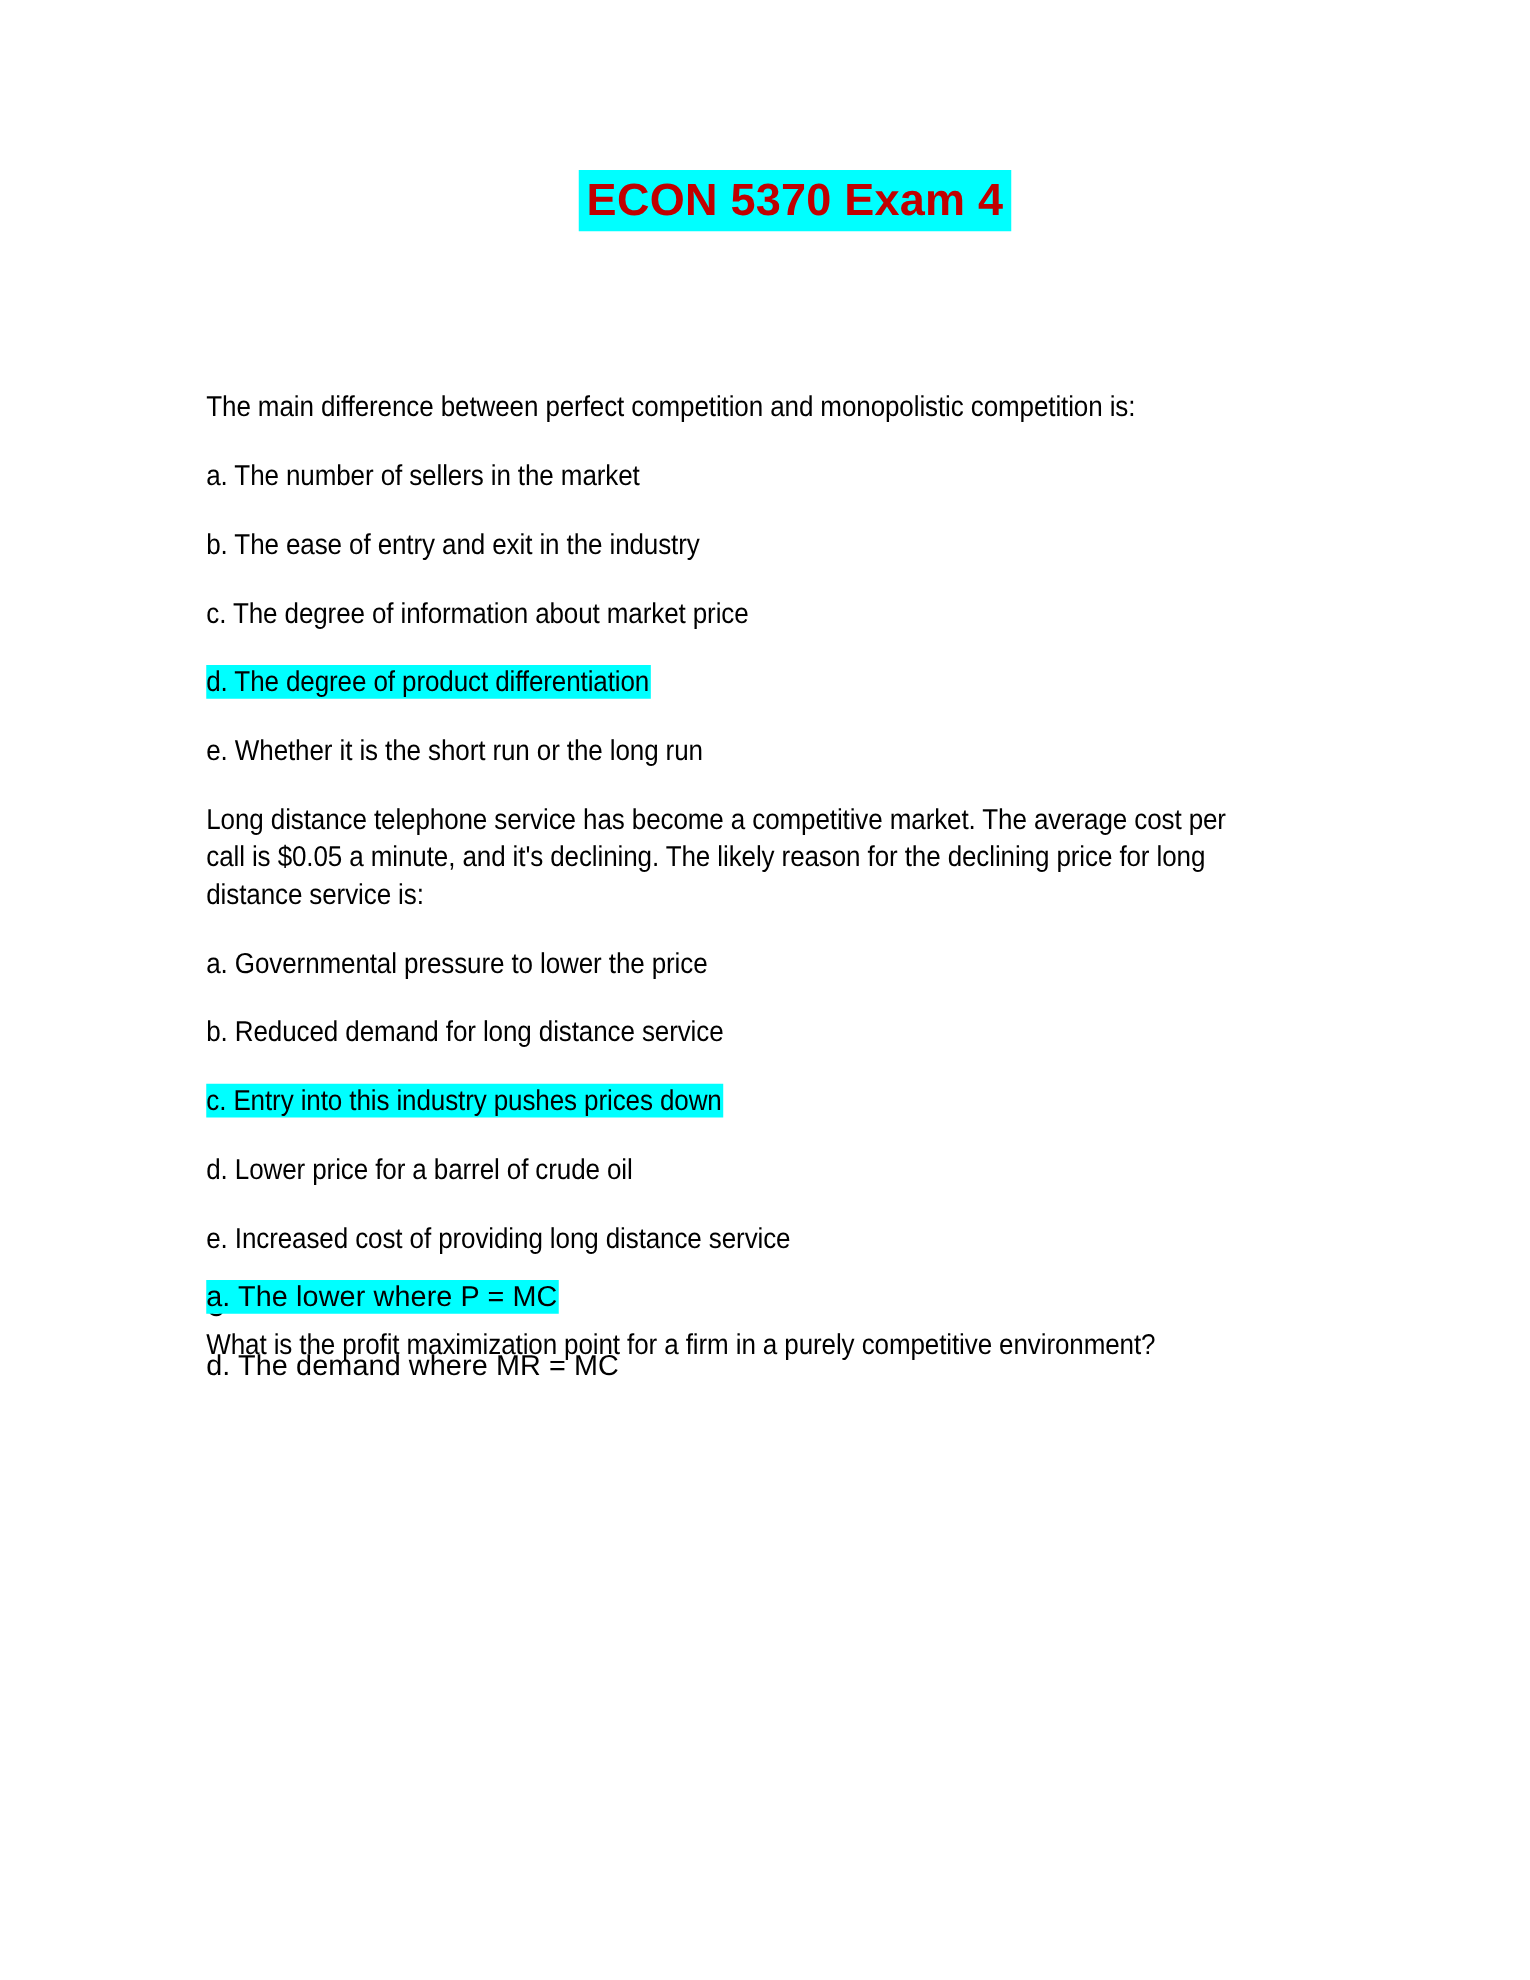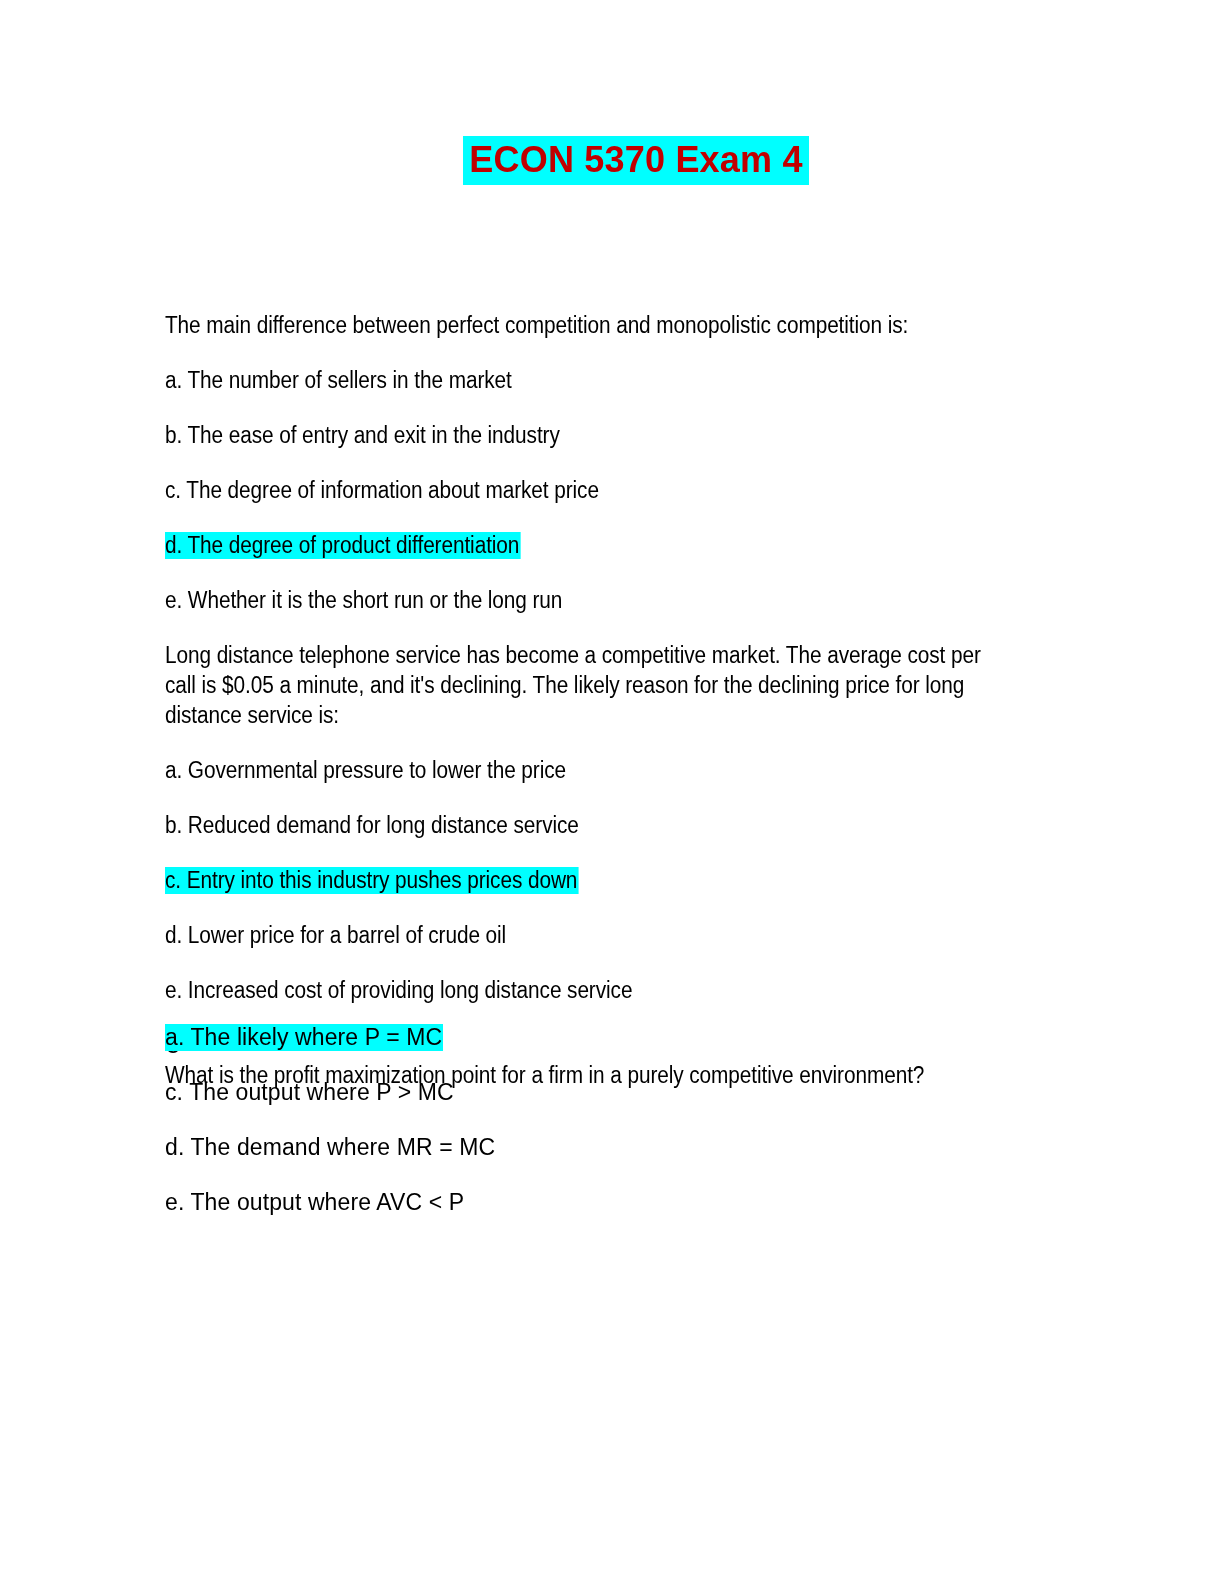--- a/index.html
+++ b/index.html
@@ -137,24 +137,22 @@
       <p class="line"><span>d. Lower price for a barrel of crude oil</span></p>
 
       <p class="line"><span>e. Increased cost of providing long distance service</span></p>
 
       <p class="line tight">C</p>
 
       <p class="line">What is the profit maximization point for a firm in a purely competitive environment?</p>
     </div>
 
     <div class="sec3 wide">
-      <p class="line"><span class="hl">a. The likely where P = MC</span></p>
+      <p class="line"><span class="hl">a. The lower where P = MC</span></p>
 
 
-      <p class="line"><span>c. The output where P &gt; MC</span></p>
 
       <p class="line"><span>d. The demand where MR = MC</span></p>
 
-      <p class="line"><span>e. The output where AVC &lt; P</span></p>
     </div>
 
   </div>
 </div>
 
 </body></html>

